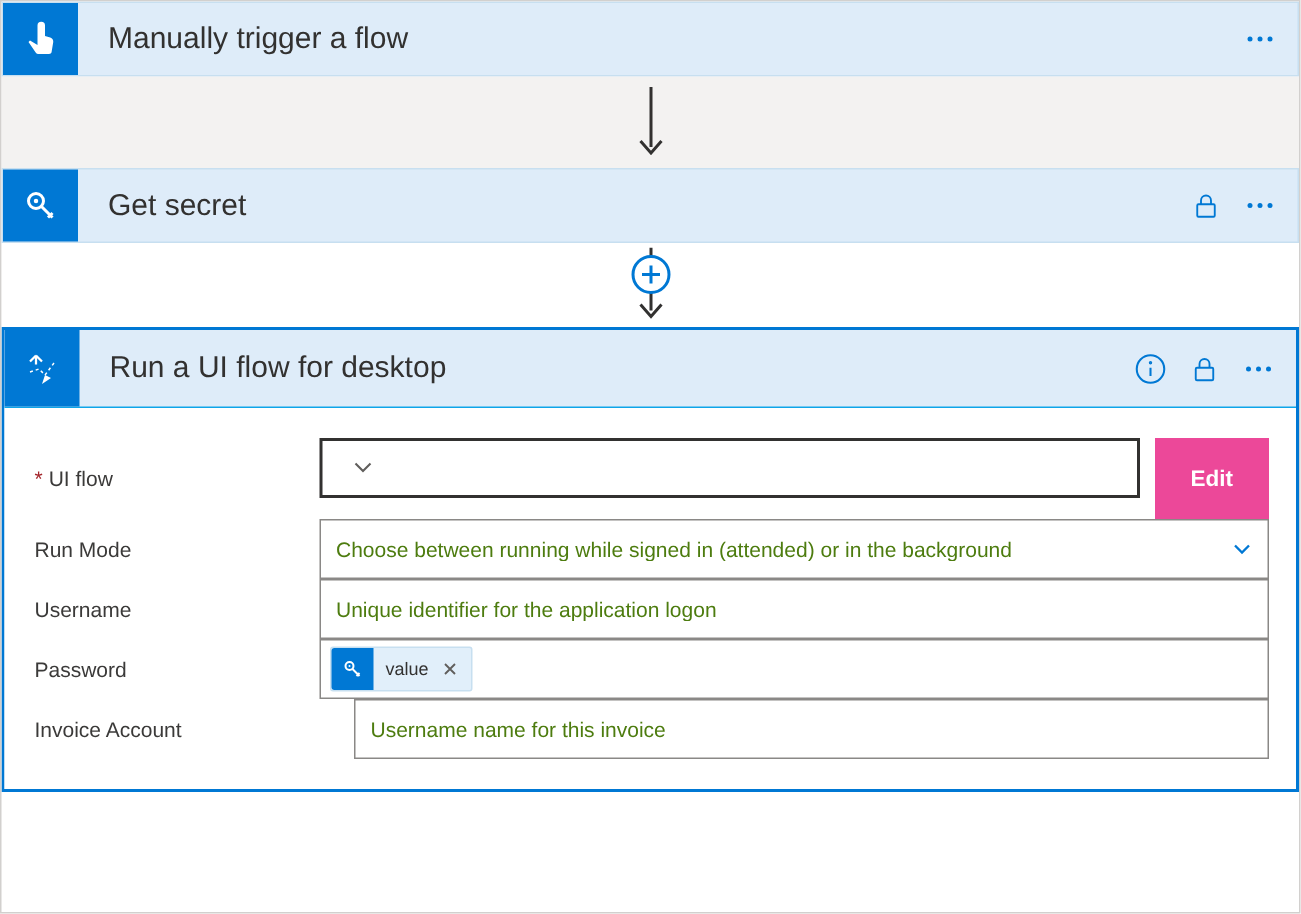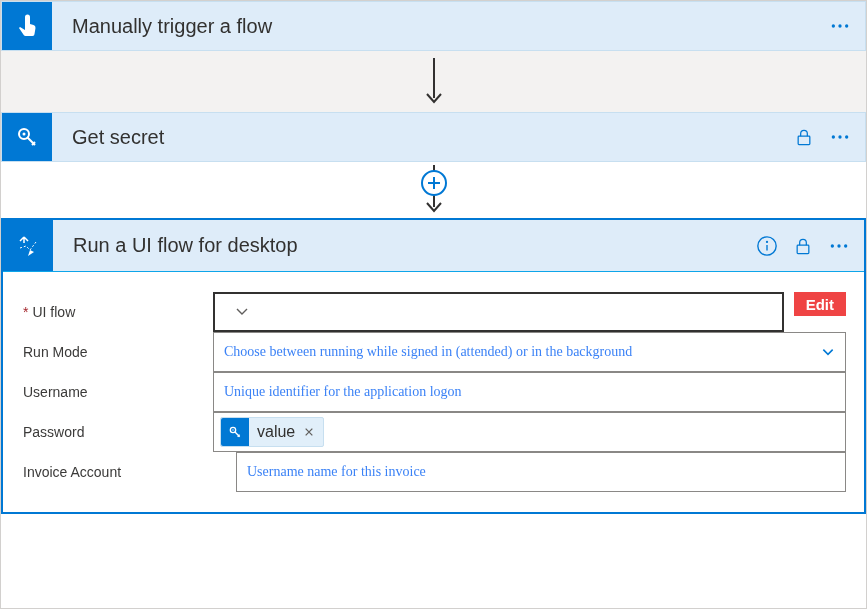--- a/index.html
+++ b/index.html
@@ -125,40 +125,40 @@
     color: #323130;
     background: #fff;
     width: 100%;
   }
   .select-box.heavy { border: 2px solid #323130; }
   .select-box .sel-text, .text-box .ph-text {
     flex: 1;
     white-space: nowrap;
     overflow: hidden;
   }
-  .text-box .ph-text { color: #3b82f6; font-family: Liberation Serif, serif; }
+  .text-box .ph-text { color: #4d7c0f; }
   .text-box.truncate .ph-text { text-overflow: clip; overflow: hidden; }
   .chevron {
     width: 14px; height: 14px;
     margin-left: 10px;
     flex-shrink:0;
     display:flex; align-items:center; justify-content:center;
   }
   .chevron svg { fill:none; stroke:#605e5c; stroke-width:1.4; }
   .chevron.blue svg { stroke:#0078d4; stroke-width:2; }
   .chevron.big svg { width:18px; height:18px; }
 
   .edit-btn {
-    background: #ef4444;
+    background: #ec4899;
     color: #fff;
     font-size: 15px;
     font-weight: 600;
     border: none;
-    height: 24px;
-    padding: 0 12px;
+    height: 54px;
+    padding: 0 24px;
     cursor: pointer;
   }
 
   .token-box { padding: 4px 6px; gap: 0; }
   .token {
     display: flex;
     align-items: center;
     background: #e1effa;
     border: 1px solid #c7dff0;
     height: 30px;
@@ -166,21 +166,21 @@
     gap: 8px;
     border-radius: 2px;
   }
   .token .token-iconwrap {
     width: 28px; height: 28px;
     background: #0078d4;
     display:flex; align-items:center; justify-content:center;
     border-radius: 2px 0 0 2px;
   }
   .token .token-iconwrap svg { width:16px; height:16px; fill:#fff; }
-  .token .token-text { font-size: 16px; color:#323130; }
+  .token .token-text { font-size: 12px; color:#323130; }
   .token .token-x {
     width: 12px; height:12px; cursor:pointer;
     display:flex; align-items:center; justify-content:center;
   }
   .token .token-x svg { stroke:#605e5c; stroke-width:1.5; fill:none; }
 
 </style>
 </head>
 <body>
 

